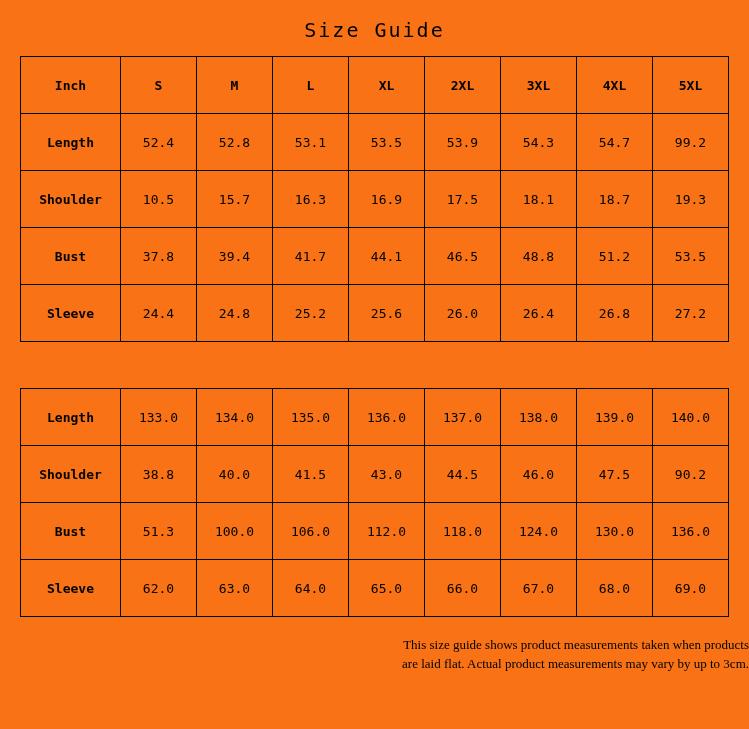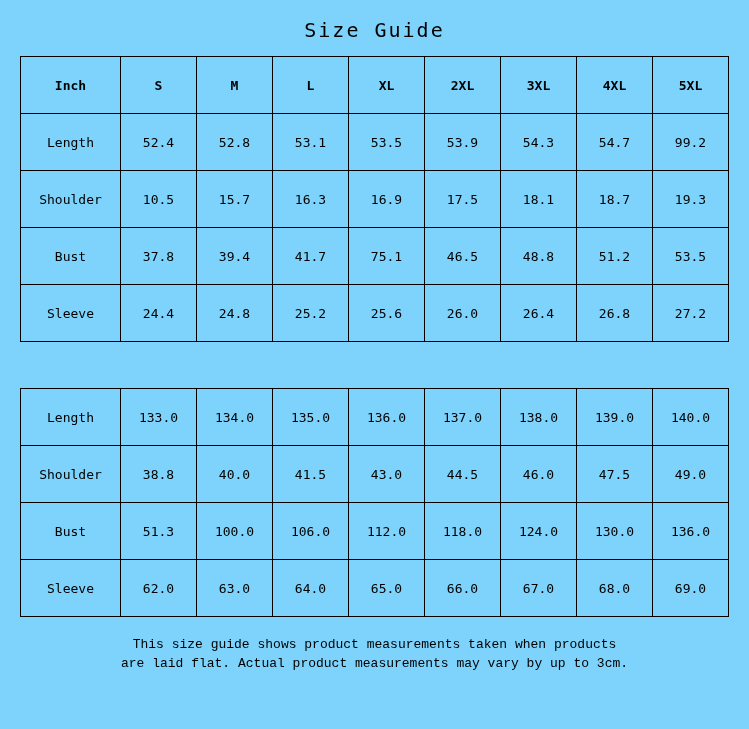--- a/index.html
+++ b/index.html
@@ -11,21 +11,21 @@
     width: 749px;
     height: 729px;
     font-family: "DejaVu Sans Mono", monospace;
     color: #000000;
     overflow: hidden;
   }
   .page {
     position: relative;
     width: 749px;
     height: 729px;
-    background: #7dd3fc;
+    background: #f97316;
     box-sizing: border-box;
   }
   .title {
     text-align: center;
     font-family: "DejaVu Sans Mono", monospace;
     font-size: 20px;
     letter-spacing: 2px;
     color: #000000;
     padding-top: 18px;
     padding-bottom: 14px;
@@ -44,32 +44,32 @@
     vertical-align: middle;
     font-size: 13px;
     font-family: "DejaVu Sans Mono", monospace;
     height: 56px;
     padding: 0;
   }
   table.size-table th {
     font-weight: bold;
   }
   table.size-table td.rowhead {
-    font-weight: normal;
+    font-weight: bold;
   }
   table.size-table th.unit-head {
     font-weight: bold;
   }
   .col-first { width: 99px; margin-top: 36px; }
   .spacer {
     height: 46px;
   }
   .footnote {
-    text-align: center;
-    font-family: Liberation Mono, monospace;
+    text-align: right;
+    font-family: Liberation Serif, serif;
     font-size: 13px;
     line-height: 19px;
     color: #000000;
     padding-top: 18px;
   }
 </style>
 </head>
 <body>
 
 <div class="page">
@@ -109,21 +109,21 @@
         <td>17.5</td>
         <td>18.1</td>
         <td>18.7</td>
         <td>19.3</td>
       </tr>
       <tr>
         <td class="col-first rowhead">Bust</td>
         <td>37.8</td>
         <td>39.4</td>
         <td>41.7</td>
-        <td>75.1</td>
+        <td>44.1</td>
         <td>46.5</td>
         <td>48.8</td>
         <td>51.2</td>
         <td>53.5</td>
       </tr>
       <tr>
         <td class="col-first rowhead">Sleeve</td>
         <td>24.4</td>
         <td>24.8</td>
         <td>25.2</td>
@@ -153,21 +153,21 @@
       </tr>
       <tr>
         <td class="col-first rowhead">Shoulder</td>
         <td>38.8</td>
         <td>40.0</td>
         <td>41.5</td>
         <td>43.0</td>
         <td>44.5</td>
         <td>46.0</td>
         <td>47.5</td>
-        <td>49.0</td>
+        <td>90.2</td>
       </tr>
       <tr>
         <td class="col-first rowhead">Bust</td>
         <td>51.3</td>
         <td>100.0</td>
         <td>106.0</td>
         <td>112.0</td>
         <td>118.0</td>
         <td>124.0</td>
         <td>130.0</td>

